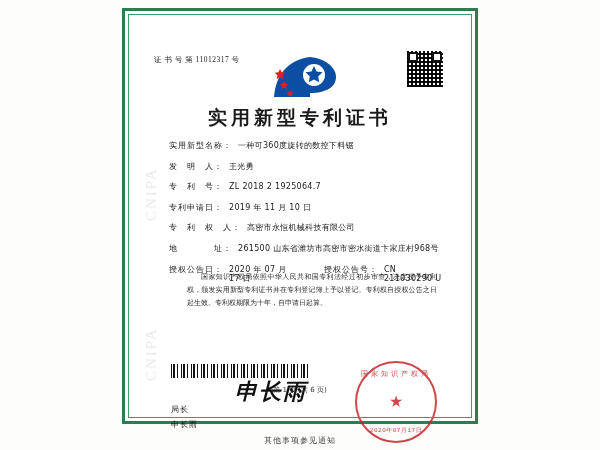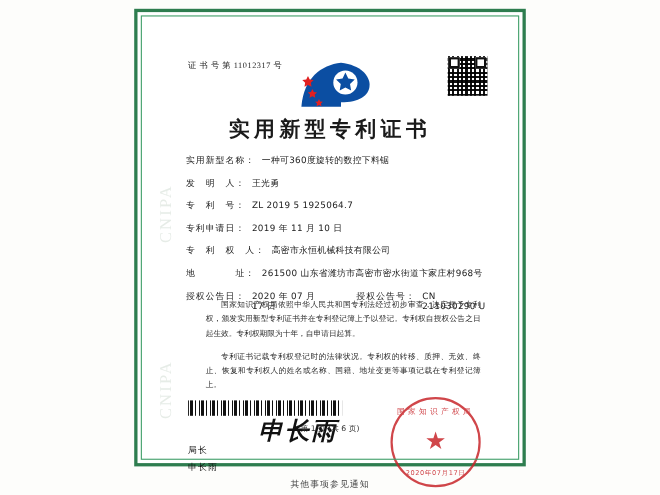--- a/index.html
+++ b/index.html
@@ -30,21 +30,21 @@
   
   .wm{
     position:absolute;color:#e6ece7;font-size:15px;letter-spacing:2px;
     font-family:"Liberation Serif",serif;
     transform:rotate(-90deg);transform-origin:left top;
     white-space:nowrap;user-select:none;
   }
   .wm.l1{left:8px;top:200px;}
   .wm.l2{left:8px;top:360px;}
   .certno{
-    position:absolute;left:36px;top:34px;font-size:7.5px;color:#222;
+    position:absolute;left:19px;top:34px;font-size:7.5px;color:#222;
     font-family:"Liberation Serif",serif;letter-spacing:.5px;
   }
   .logo{
     position:absolute;left:50%;top:32px;transform:translateX(-50%);
     width:92px;height:48px;
   }
   .qr{
     position:absolute;right:22px;top:30px;width:36px;height:36px;
     background:
       repeating-linear-gradient(0deg,#111 0 2px,#fff 2px 4px),
@@ -64,21 +64,21 @@
   }
   .fields{
     position:absolute;left:34px;right:22px;top:120px;
     font-size:8px;color:#1b1b1b;line-height:1.2;
     font-family:"DejaVu Sans",sans-serif;
   }
   .frow{display:flex;margin-bottom:11px;}
   .flabel{flex:0 0 auto;letter-spacing:1px;white-space:nowrap;}
   .fvalue{margin-left:6px;letter-spacing:.3px;}
   .frow.two{justify-content:flex-start;}
-  .fgap{margin-left:28px;}
+  .fgap{margin-left:28px;font-family:Liberation Mono, monospace;}
   .body{
     position:absolute;left:40px;right:28px;top:250px;
     font-size:7px;line-height:1.85;color:#2a2a2a;text-align:justify;
     font-family:"DejaVu Sans",sans-serif;
   }
   .body p{margin:0 0 8px 12px;text-indent:14px;}
   .barcode{
     position:absolute;left:36px;top:343px;width:140px;height:14px;
     background:repeating-linear-gradient(90deg,#111 0 1px,#fff 1px 2px,#111 2px 4px,#fff 4px 6px,#111 6px 7px,#fff 7px 10px);
   }
@@ -87,21 +87,21 @@
     line-height:1.9;letter-spacing:1px;
   }
   .sigscript{
     position:absolute;left:100px;top:356px;font-size:22px;color:#111;
     font-family:"Liberation Serif",serif;font-weight:bold;font-style:italic;
     letter-spacing:2px;
   }
   .seal{
     position:absolute;right:28px;top:340px;width:78px;height:78px;
     border-radius:50%;border:2.5px solid #c8262b;
-    color:#c8262b;opacity:.85;
+    color:#c8262b;opacity:.85;font-family:Liberation Mono, monospace;
   }
   .seal .star{
     position:absolute;left:50%;top:50%;transform:translate(-50%,-50%);
     font-size:22px;color:#c8262b;line-height:1;
   }
   .seal .top{
     position:absolute;left:0;right:0;top:6px;text-align:center;
     font-size:7px;letter-spacing:3px;color:#c8262b;
   }
   .seal .bottom{
@@ -151,21 +151,21 @@
         <div class="frow">
           <span class="flabel">实用新型名称：</span>
           <span class="fvalue">一种可360度旋转的数控下料锯</span>
         </div>
         <div class="frow">
           <span class="flabel">发　明　人：</span>
           <span class="fvalue">王光勇</span>
         </div>
         <div class="frow">
           <span class="flabel">专　利　号：</span>
-          <span class="fvalue">ZL 2019 5 1925064.7</span>
+          <span class="fvalue">ZL 2018 2 1925064.7</span>
         </div>
         <div class="frow">
           <span class="flabel">专利申请日：</span>
           <span class="fvalue">2019 年 11 月 10 日</span>
         </div>
         <div class="frow">
           <span class="flabel">专　利　权　人：</span>
           <span class="fvalue">高密市永恒机械科技有限公司</span>
         </div>
         <div class="frow">
@@ -175,21 +175,20 @@
         <div class="frow two">
           <span class="flabel">授权公告日：</span>
           <span class="fvalue">2020 年 07 月 17 日</span>
           <span class="flabel fgap">授权公告号：</span>
           <span class="fvalue">CN 211030290 U</span>
         </div>
       </div>
 
       <div class="body">
         <p>国家知识产权局依照中华人民共和国专利法经过初步审查，决定授予专利权，颁发实用新型专利证书并在专利登记簿上予以登记。专利权自授权公告之日起生效。专利权期限为十年，自申请日起算。</p>
-        <p>专利证书记载专利权登记时的法律状况。专利权的转移、质押、无效、终止、恢复和专利权人的姓名或名称、国籍、地址变更等事项记载在专利登记簿上。</p>
       </div>
 
       <div class="barcode"></div>
 
       <div class="sigblock">
         <div>局长</div>
         <div>申长雨</div>
       </div>
       <div class="sigscript">申长雨</div>
 

